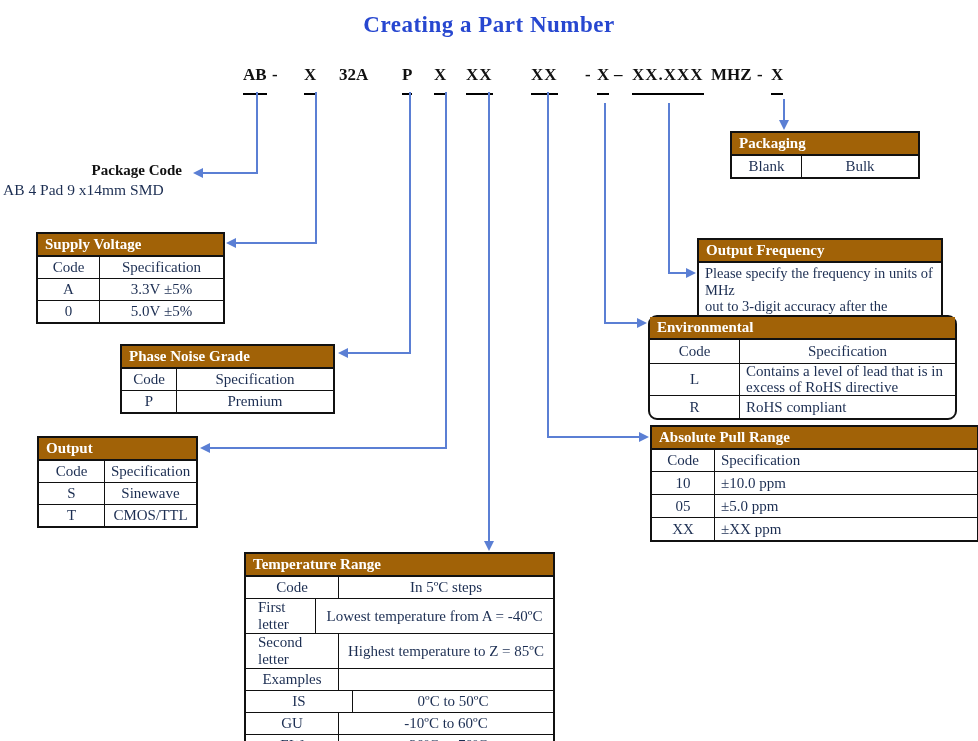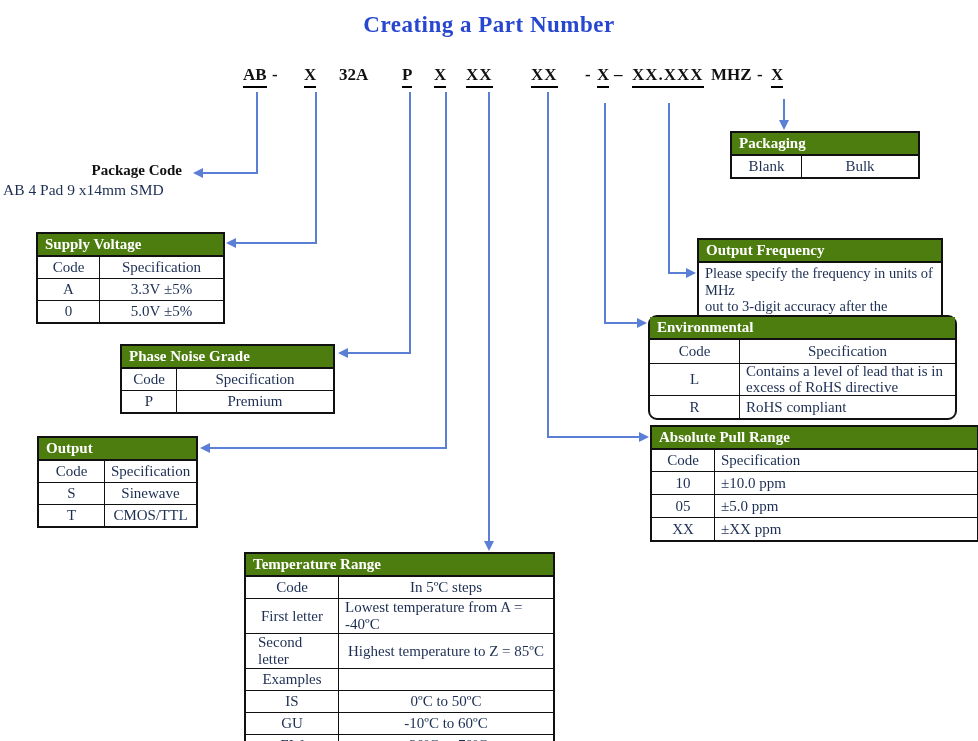--- a/index.html
+++ b/index.html
@@ -7,30 +7,30 @@
     position:relative;width:978px;height:741px;background:#ffffff;overflow:hidden;
     font-family:"Liberation Serif","DejaVu Serif",serif;color:#1c2e52;
   }
   
   .title{
     position:absolute;left:0;top:12px;width:978px;text-align:center;
     font-size:23px;font-weight:bold;color:#2747d0;letter-spacing:0.5px;
   }
   
   .pn{position:absolute;top:64px;font-size:17px;font-weight:bold;color:#111111;line-height:21px;white-space:nowrap;}
-  .pn.u{border-bottom:2.5px solid #000000;padding-bottom:1px;}
+  .pn.u{border-bottom:2.5px solid #000000;padding-bottom:8px;}
   .ls1{letter-spacing:1px;}
   
   .pkg-label{position:absolute;left:60px;top:162px;width:122px;text-align:right;font-size:15px;font-weight:bold;color:#111111;}
   .pkg-desc{position:absolute;left:3px;top:181px;font-size:15.5px;color:#1c2e52;}
   
   svg.arrows{position:absolute;left:0;top:0;width:978px;height:741px;pointer-events:none;}
   
   .tbl{position:absolute;background:#ffffff;border:2px solid #111111;box-sizing:border-box;font-size:15px;color:#1c2e52;}
-  .tbl .hd{background:#4d7c0f;color:#ffffff;font-weight:bold;padding:1px 7px;border-bottom:2px solid #111111;min-height:19px;line-height:19px;font-size:15px;}
+  .tbl .hd{background:#a16207;color:#ffffff;font-weight:bold;padding:1px 7px;border-bottom:2px solid #111111;min-height:19px;line-height:19px;font-size:15px;}
   .row{display:flex;border-bottom:1px solid #111111;min-height:21px;align-items:stretch;}
   .row:last-child{border-bottom:none;}
   .c1{border-right:1px solid #111111;flex:0 0 auto;display:flex;align-items:center;justify-content:center;box-sizing:border-box;padding:0 12px;}
   .c2{flex:1 1 auto;display:flex;align-items:center;justify-content:center;box-sizing:border-box;padding:0 6px;}
   .c2.left{justify-content:flex-start;}
   .freq-body{padding:2px 6px;line-height:16.5px;font-size:14.5px;}
 </style>
 </head>
 <body>
 
@@ -171,33 +171,33 @@
     </div>
   </div>
 
   <div class="tbl" style="left:244px;top:552px;width:311px;">
     <div class="hd">Temperature Range</div>
     <div class="row">
       <div class="c1" style="width:93px">Code</div>
       <div class="c2">In 5ºC steps</div>
     </div>
     <div class="row">
-      <div class="c1" style="width:93px">First letter</div>
+      <div class="c1" style="width:70px">First letter</div>
       <div class="c2">Lowest temperature from A = -40ºC</div>
     </div>
     <div class="row">
       <div class="c1" style="width:93px">Second letter</div>
       <div class="c2">Highest temperature to Z = 85ºC</div>
     </div>
     <div class="row">
       <div class="c1" style="width:93px">Examples</div>
       <div class="c2"></div>
     </div>
     <div class="row">
-      <div class="c1" style="width:93px">IS</div>
+      <div class="c1" style="width:107px">IS</div>
       <div class="c2">0ºC to 50ºC</div>
     </div>
     <div class="row">
       <div class="c1" style="width:93px">GU</div>
       <div class="c2">-10ºC to 60ºC</div>
     </div>
     <div class="row">
       <div class="c1" style="width:93px">EW</div>
       <div class="c2">-20ºC to 70ºC</div>
     </div>

